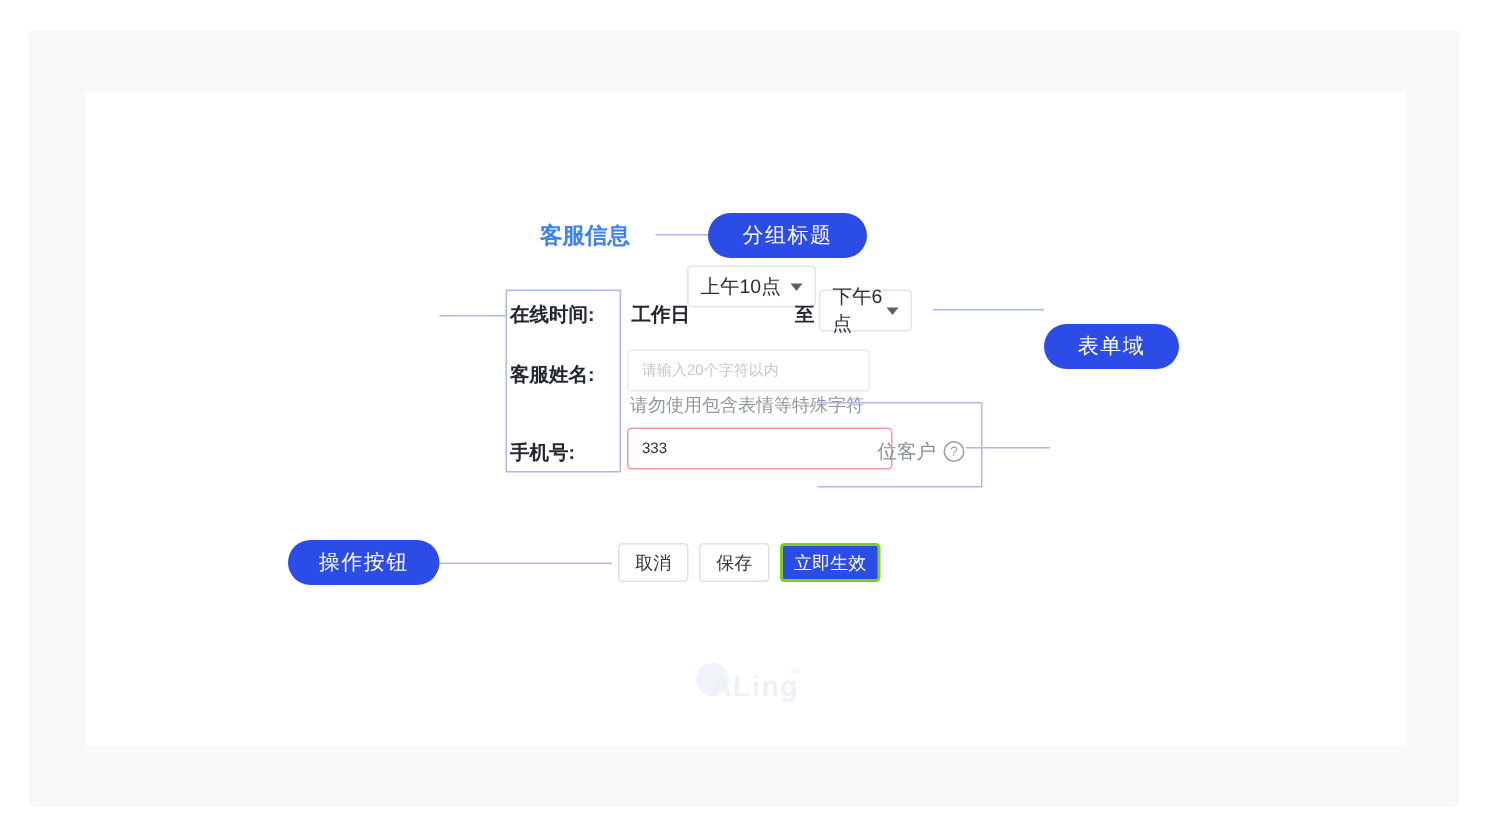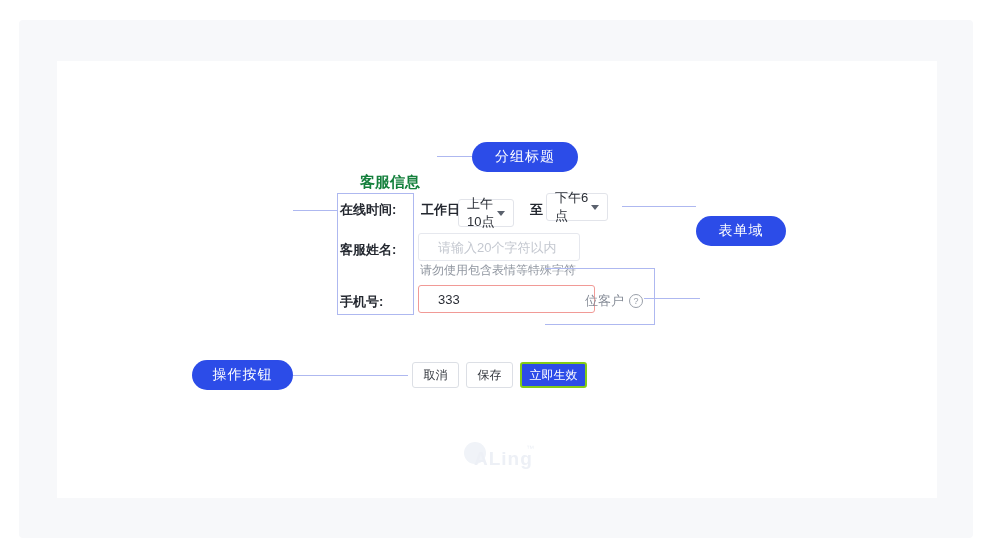--- a/index.html
+++ b/index.html
@@ -11,34 +11,34 @@
   
   .pill { position: absolute; height: 30px; border-radius: 15px; background: #2c4ce8; color: #ffffff;
           display: flex; align-items: center; justify-content: center; font-size: 14px; letter-spacing: 1px; }
 
   
   .hline { position: absolute; height: 1px; background: #aeb8f0; }
   .vline { position: absolute; width: 1px; background: #aeb8f0; }
   .bracket { position: absolute; border: 1px solid #aeb8f0; background: transparent; }
 
   
-  .section-title { position: absolute; font-size: 15px; font-weight: bold; color: #15803d; margin-top: 25px; }
+  .section-title { position: absolute; font-size: 15px; font-weight: bold; color: #3b82f6; }
   .form-label { position: absolute; width: 70px; text-align: left; font-size: 13px; font-weight: bold; color: #23272f; }
   .inline-text { position: absolute; font-size: 13px; font-weight: bold; color: #23272f; }
   .hint-text { position: absolute; font-size: 12px; color: #9096a0; }
   .error-text { position: absolute; font-size: 12px; color: #e5484d; }
   .suffix-text { position: absolute; font-size: 13px; color: #878d98; display: flex; align-items: center; gap: 5px; }
 
   
   .select-box { position: absolute; height: 28px; background: #ffffff; border: 1px solid #e2e4ea; border-radius: 3px;
                 display: flex; align-items: center; justify-content: space-between; padding: 0 8px; font-size: 13px; color: #2a2e36; cursor: pointer; }
   .caret { width: 0; height: 0; border-left: 4px solid transparent; border-right: 4px solid transparent; border-top: 5px solid #5a616d; }
 
   .text-input { position: absolute; height: 28px; border: 1px solid #e6e8ee; border-radius: 3px; background: #ffffff;
-                padding: 0 19px; font-size: 13px; color: #2a2e36; font-family: "Liberation Sans", "DejaVu Sans", sans-serif; outline: none; }
+                padding: 0 9px; font-size: 10px; color: #2a2e36; font-family: "Liberation Sans", "DejaVu Sans", sans-serif; outline: none; }
   .text-input::placeholder { color: #c4c8d0; }
   .text-input.error { border-color: #f19a96; }
 
   .help-circle { width: 14px; height: 14px; border: 1px solid #9aa0aa; border-radius: 50%; color: #9aa0aa;
                  font-size: 9px; display: inline-flex; align-items: center; justify-content: center; cursor: pointer; }
 
   .btn { position: absolute; height: 26px; border-radius: 3px; font-size: 12px; display: flex; align-items: center; justify-content: center;
          cursor: pointer; font-family: "Liberation Sans", "DejaVu Sans", sans-serif; }
   .btn.ghost { background: #ffffff; border: 1px solid #dcdfe5; color: #33373e; }
   .btn.primary { background: #2c4ce8; border: 2px solid #84cc16; color: #ffffff; }
@@ -60,21 +60,21 @@
   <div class="hline" style="left:437px; top:156px; width:35px;"></div>
   <div class="pill" style="left:472px; top:142px; width:106px;">
     <span>分组标题</span>
   </div>
 
   <div class="hline" style="left:293px; top:210px; width:44px;"></div>
   <div class="bracket" style="left:337px; top:193px; width:77px; height:122px;"></div>
 
   <div class="form-label" style="left:340px; top:201px;">在线时间:</div>
   <div class="inline-text" style="left:421px; top:201px;">工作日</div>
-  <div class="select-box" style="left:458px; top:199px; width:56px;">
+  <div class="select-box" style="left:458px; top:177px; width:86px;">
     <span>上午10点</span>
     <span class="caret"></span>
   </div>
   <div class="inline-text" style="left:530px; top:201px;">至</div>
   <div class="select-box" style="left:546px; top:193px; width:62px;">
     <span>下午6点</span>
     <span class="caret"></span>
   </div>
   <div class="hline" style="left:622px; top:206px; width:74px;"></div>
   <div class="pill" style="left:696px; top:192px; width:90px;margin-top:24px;">

